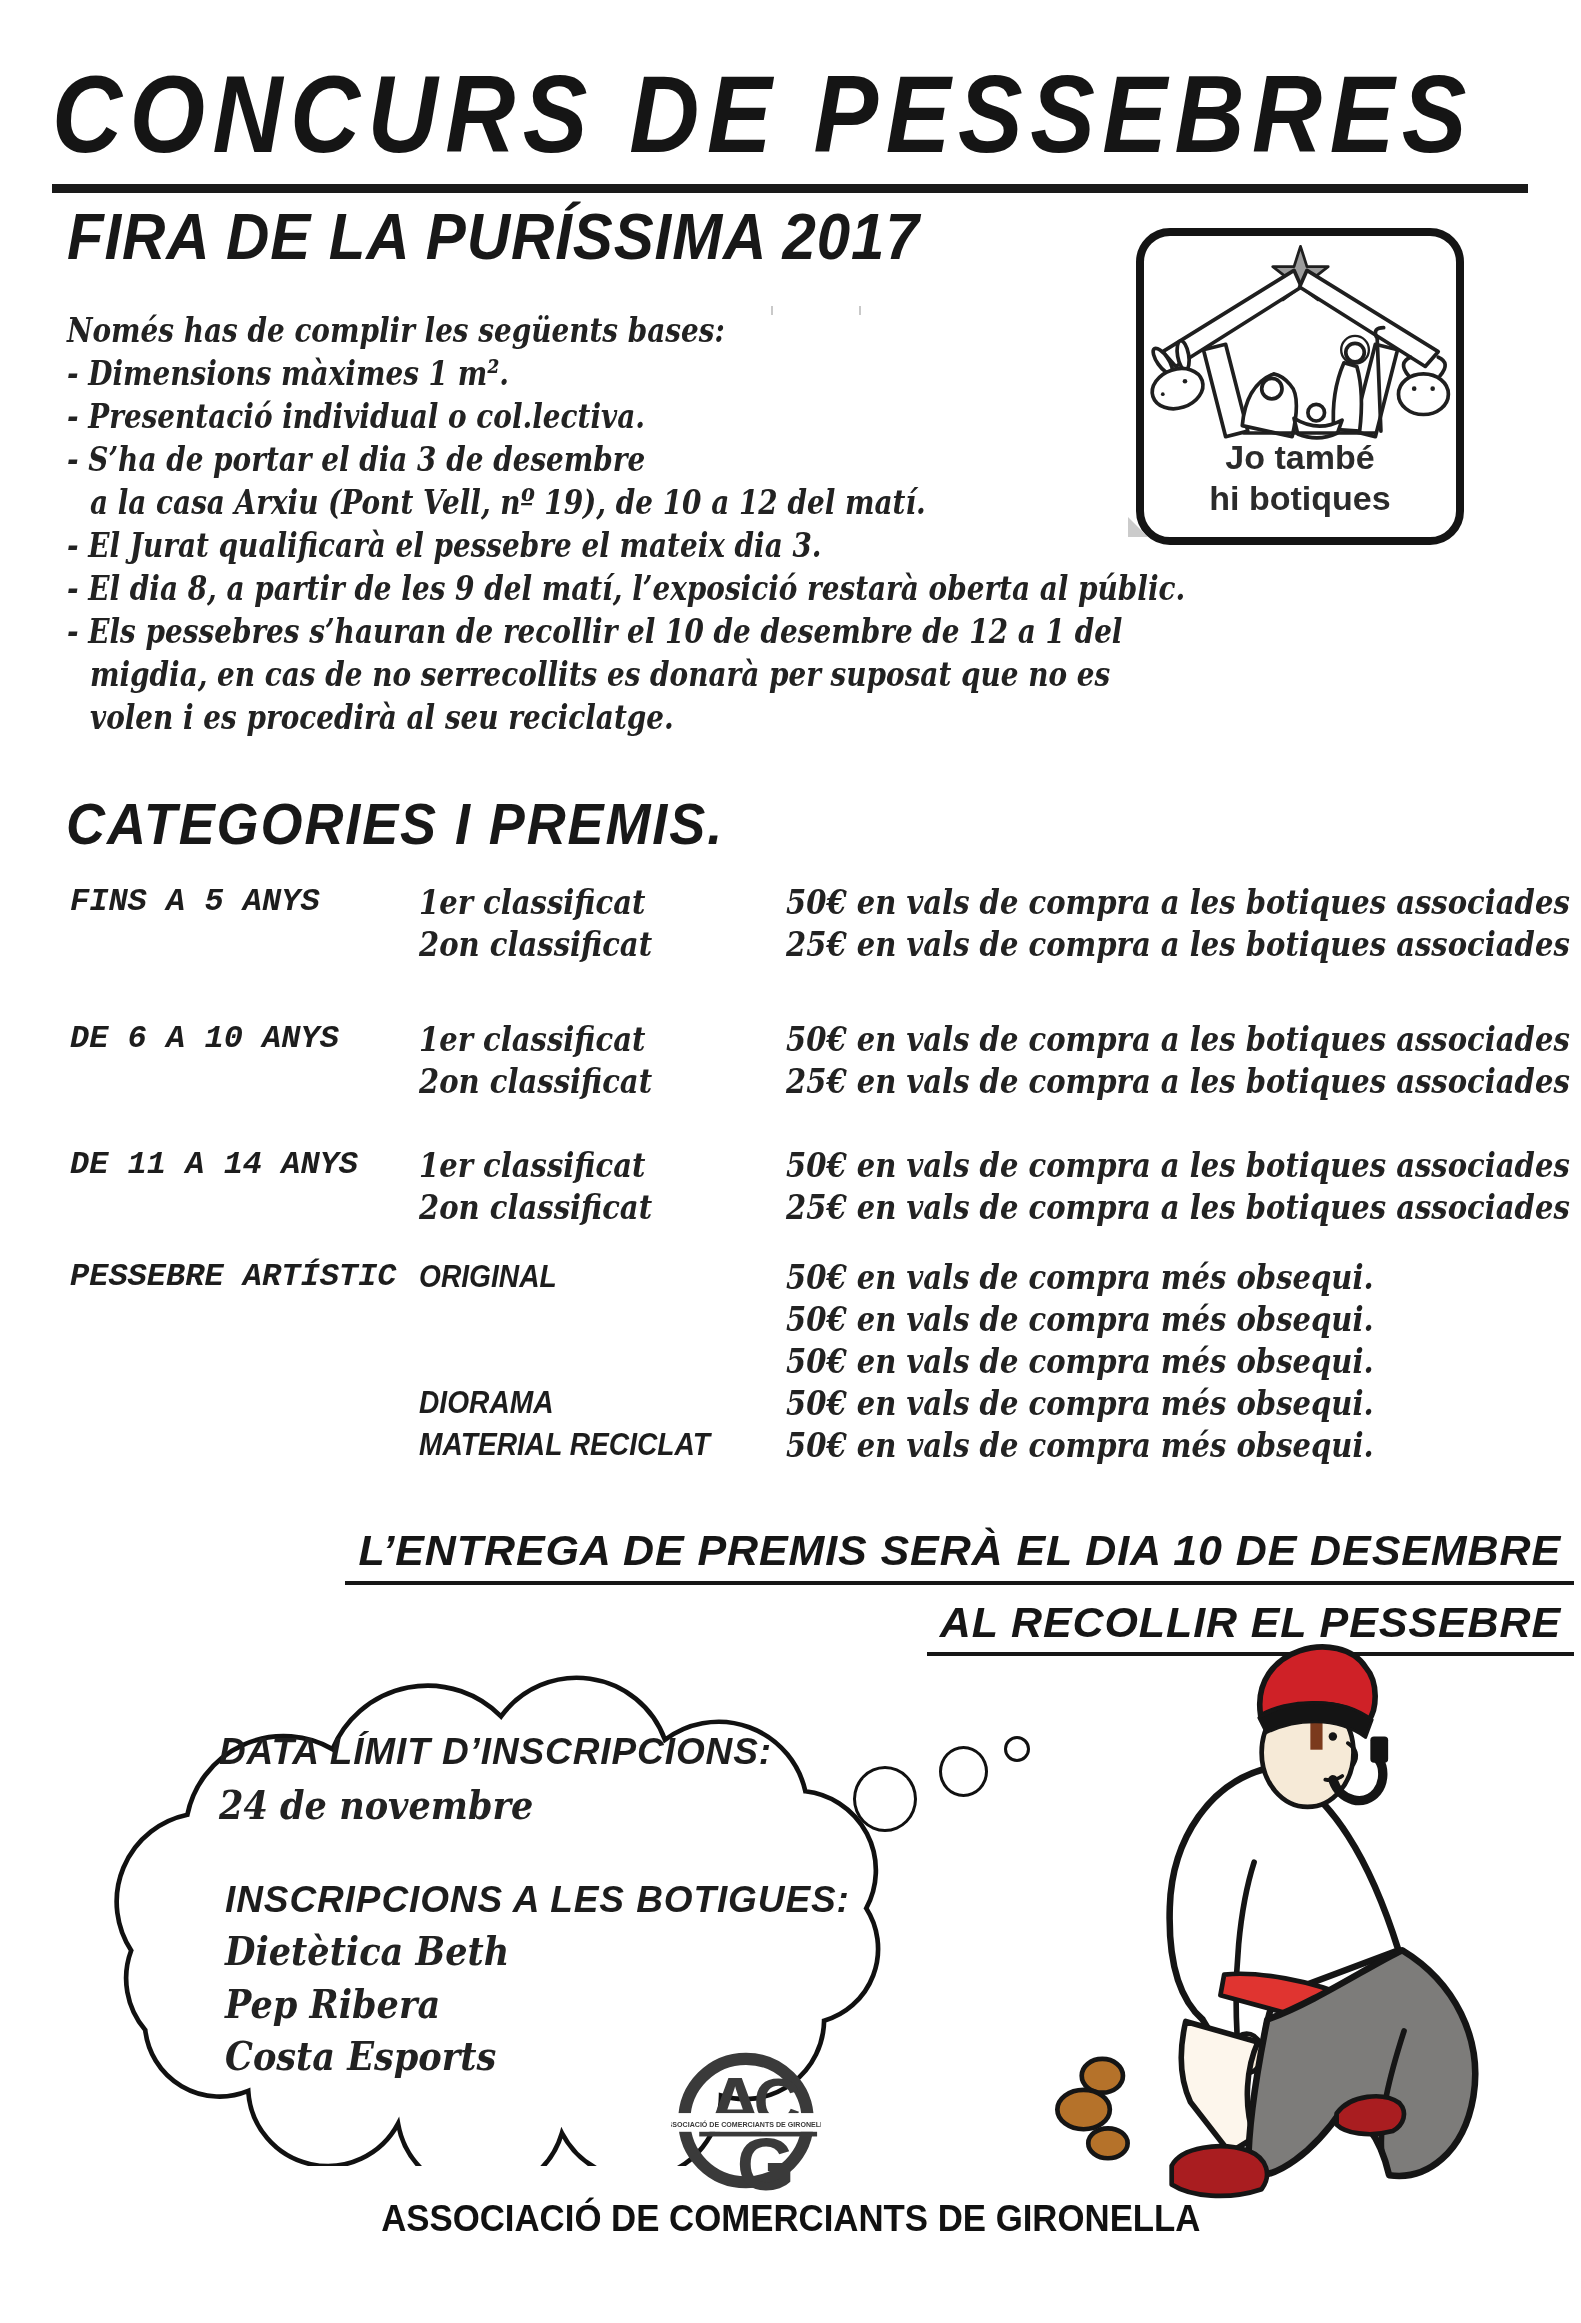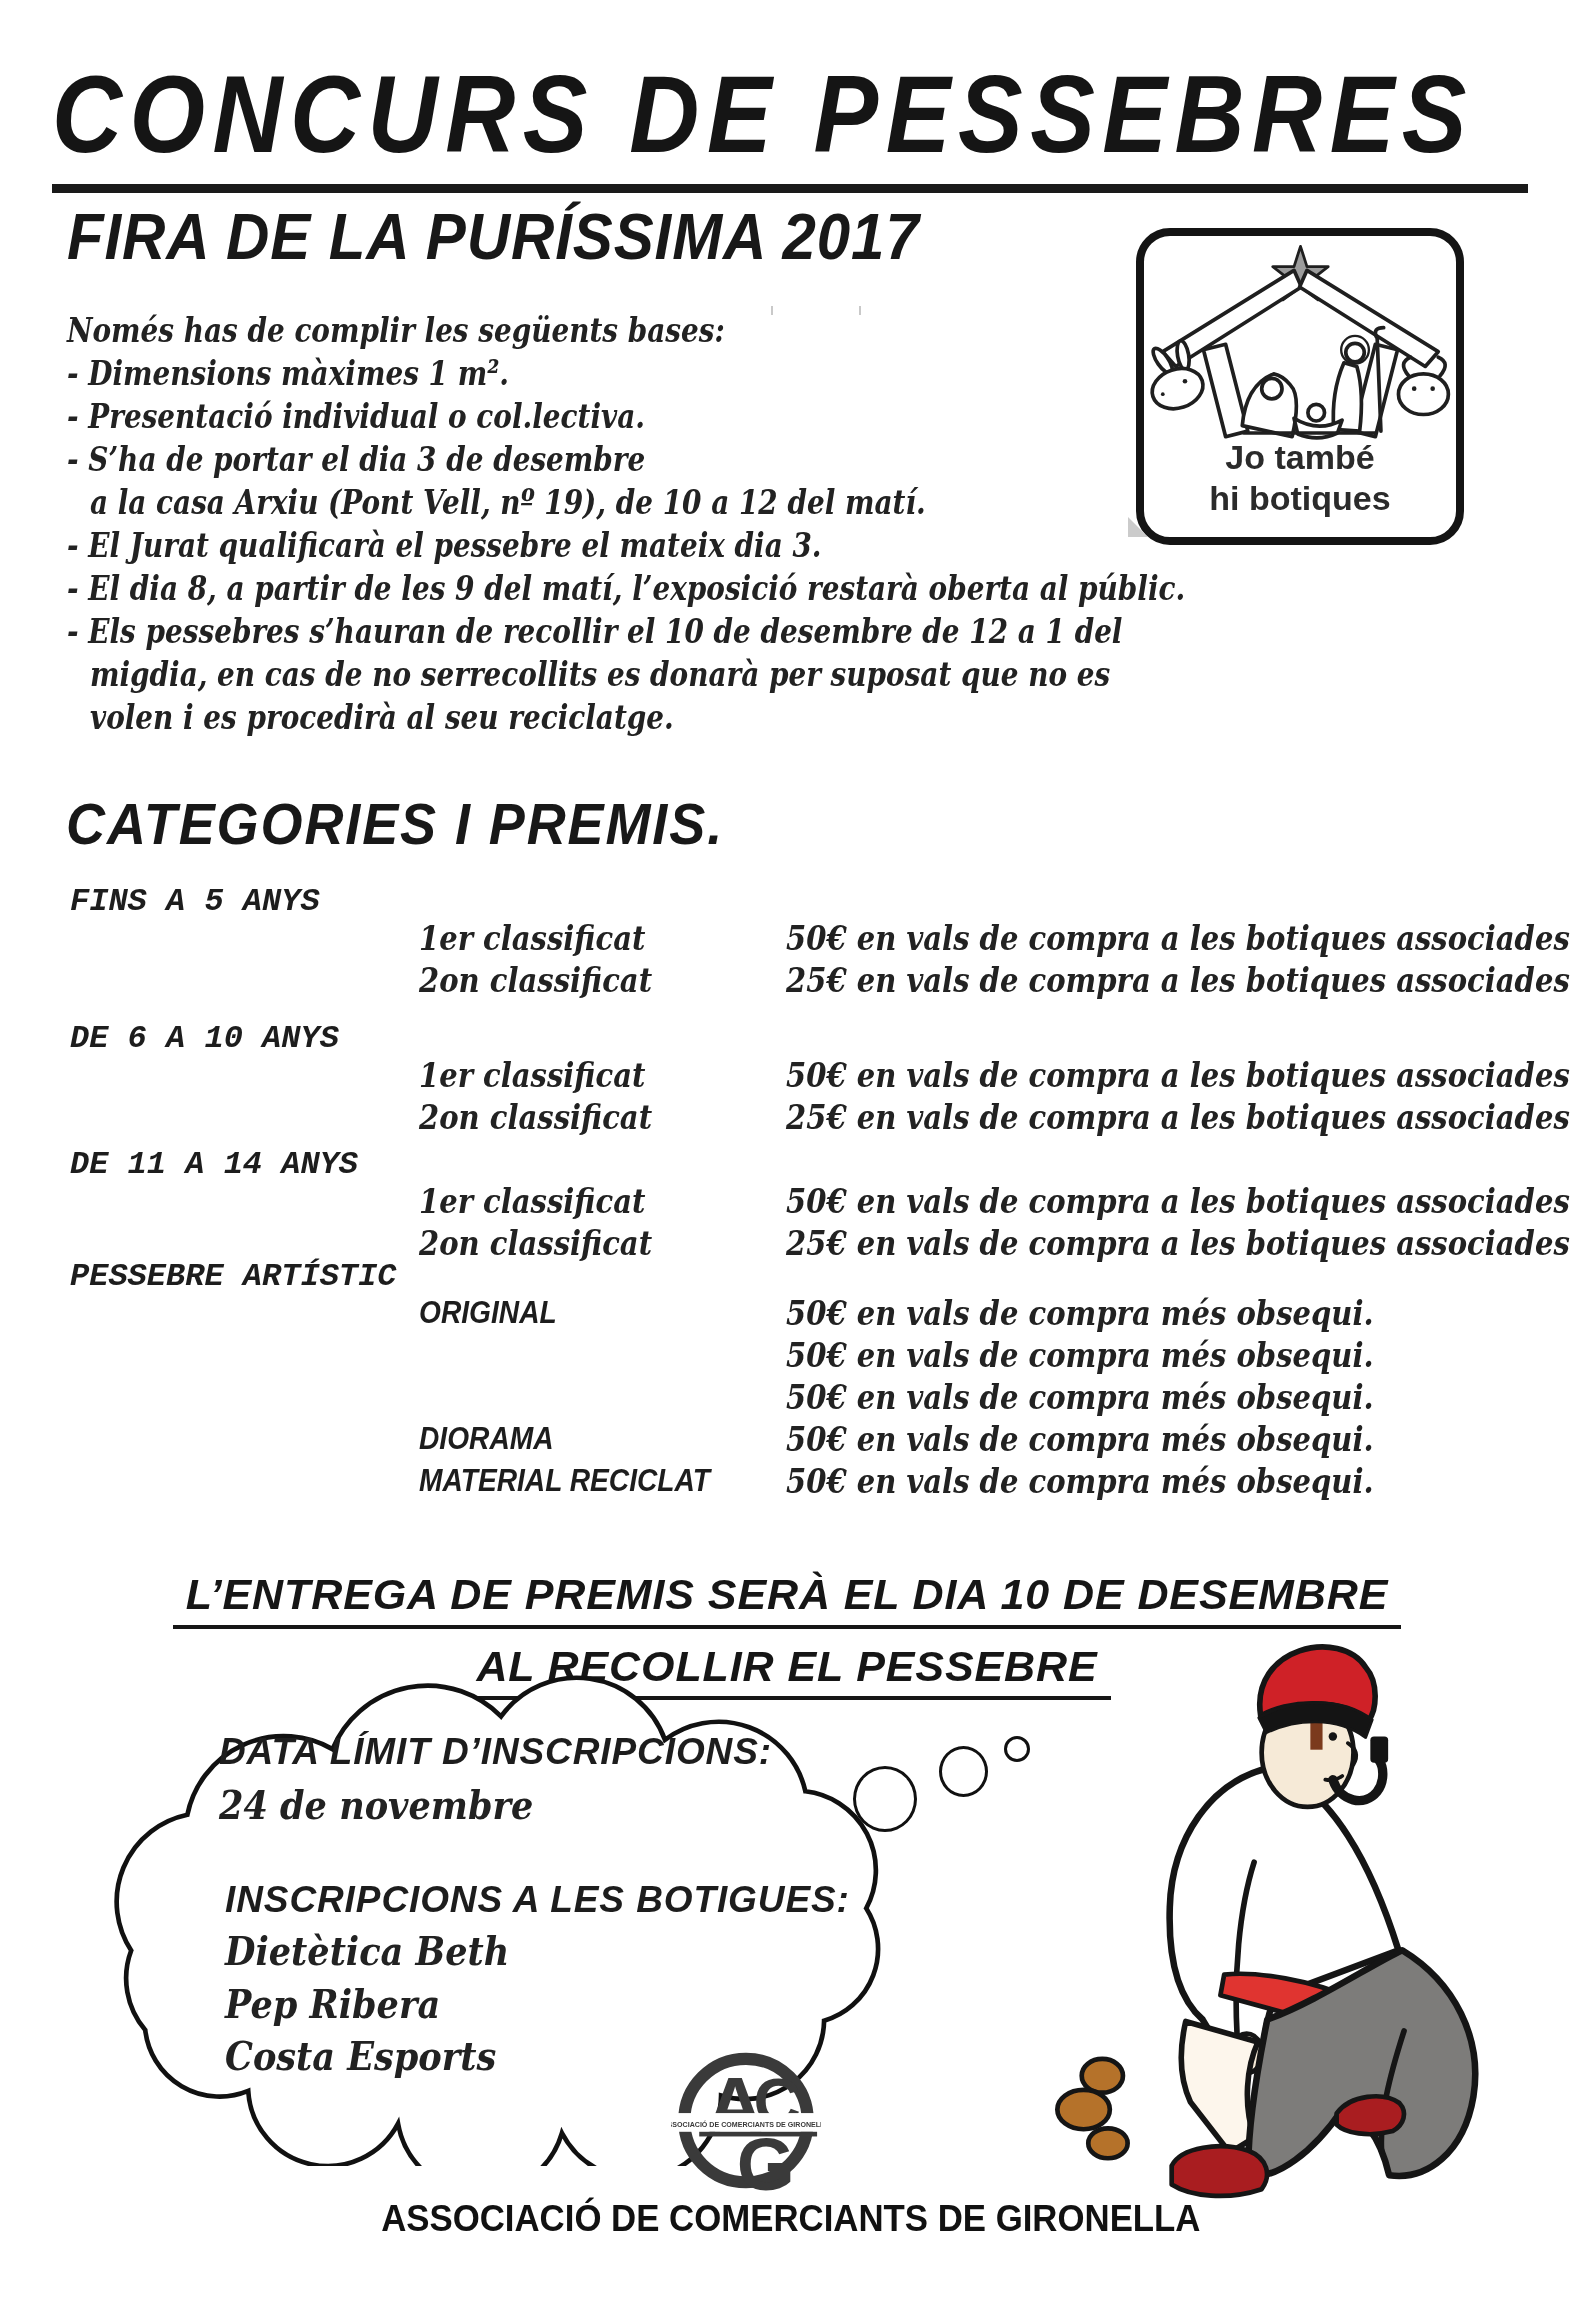--- a/index.html
+++ b/index.html
@@ -36,24 +36,24 @@
   .prize-group{position:absolute;left:0;width:100%;display:grid;
                grid-template-columns:349px 367px auto;grid-auto-rows:42px;}
   .prize-group:nth-of-type(1){top:0;}
   .prize-group:nth-of-type(2){top:137px;}
   .prize-group:nth-of-type(3){top:263px;}
   .prize-group:nth-of-type(4){top:375px;}
   .cell{white-space:nowrap;}
   .cell.cat{font-size:32px;color:#1d1d1d;font-family:Liberation Mono, monospace;}
   .cell .inner{display:inline-block;transform:scaleX(0.88);transform-origin:left top;}
   .cell.place,.cell.prize{font-family:"DejaVu Serif",serif;font-weight:bold;font-style:italic;
-                          font-size:33px;color:#222;margin-top:36px;}
+                          font-size:33px;color:#222;}
   .cell.place.caps{font-family:"Liberation Sans",sans-serif;font-style:italic;font-size:32px;color:#1d1d1d;}
 
-  .notice{position:absolute;left:0;top:1570px;width:1574px;text-align:center;}
+  .notice{position:absolute;left:0;top:1526px;width:1574px;text-align:right;}
   .notice-line{margin-bottom:13px;}
   .notice-line span{display:inline-block;font-size:43px;letter-spacing:0.9px;color:#161616;
                     border-bottom:4.7px solid #161616;padding:0 13px 5.6px 13px;white-space:nowrap;}
 
   .cloud-svg{position:absolute;left:75px;top:1660px;}
   .bubble-line{position:absolute;white-space:nowrap;}
   .bubble-line.caps{font-size:37px;letter-spacing:0.9px;color:#1d1d1d;}
   .bubble-line.script{font-family:"DejaVu Serif",serif;font-weight:bold;font-style:italic;
                       font-size:39px;color:#222;transform:scaleX(0.9);transform-origin:left top;}
   .bubble-line:nth-of-type(1){left:219px;top:1731px;}

